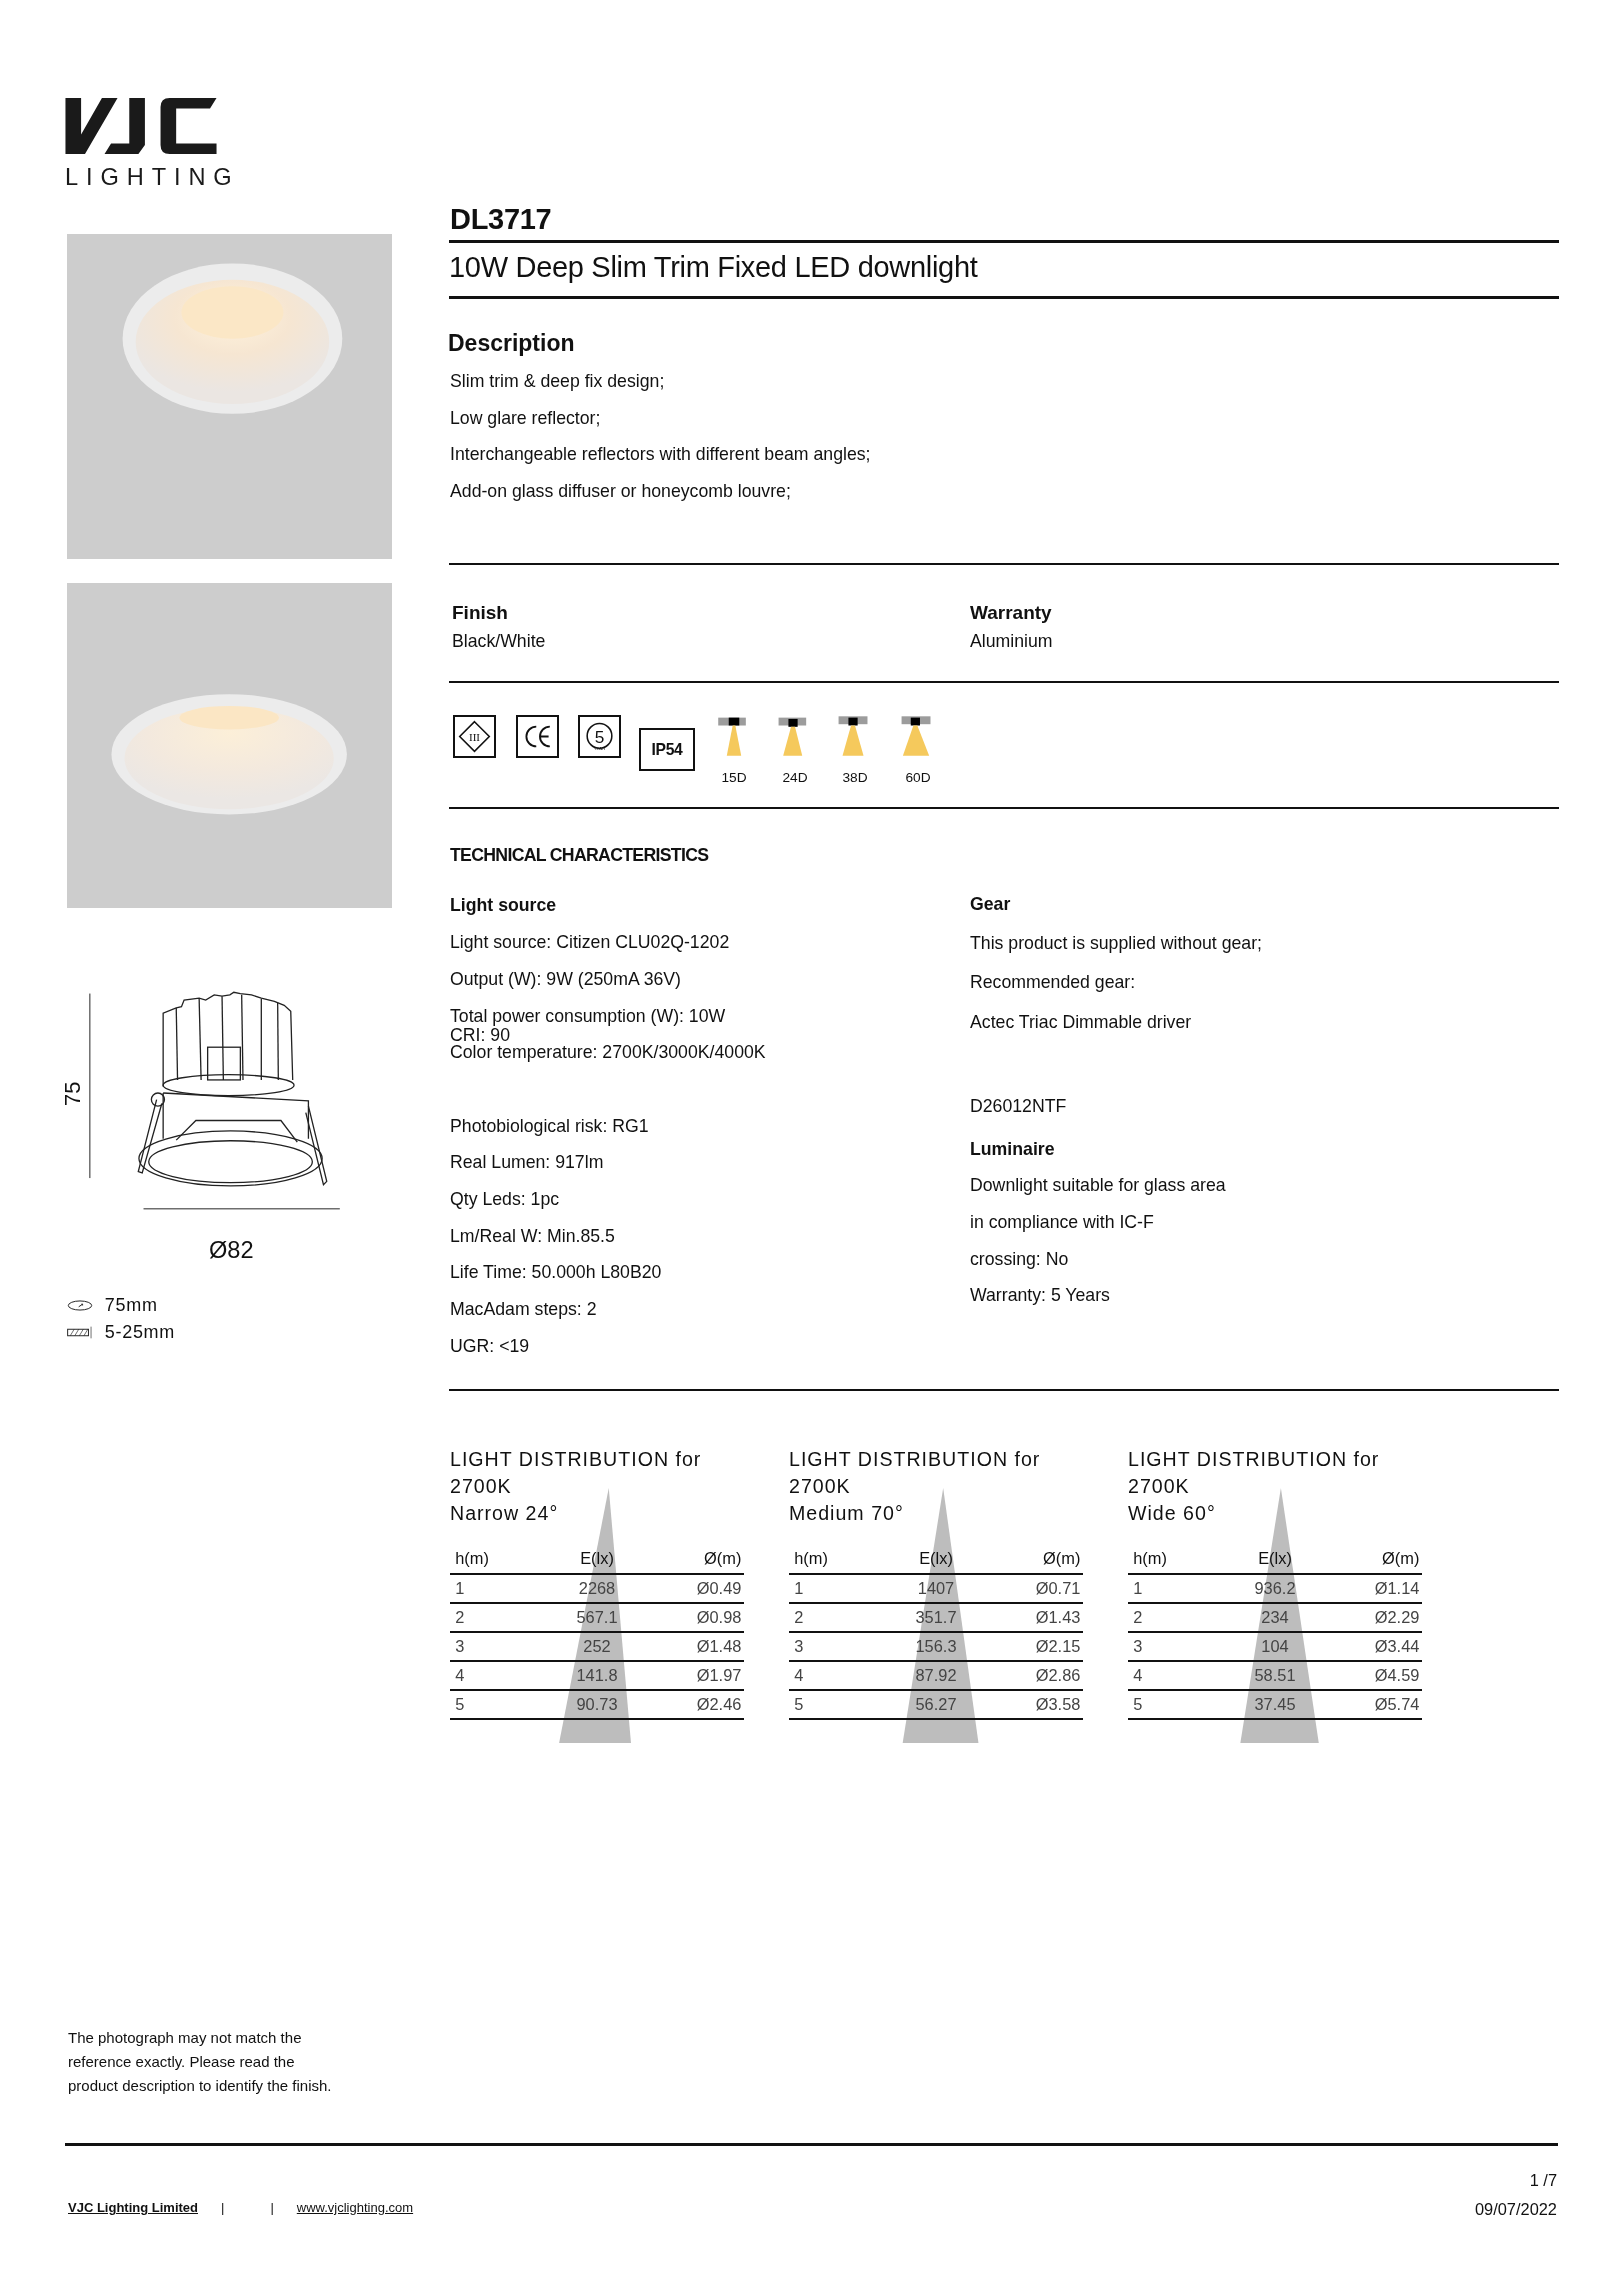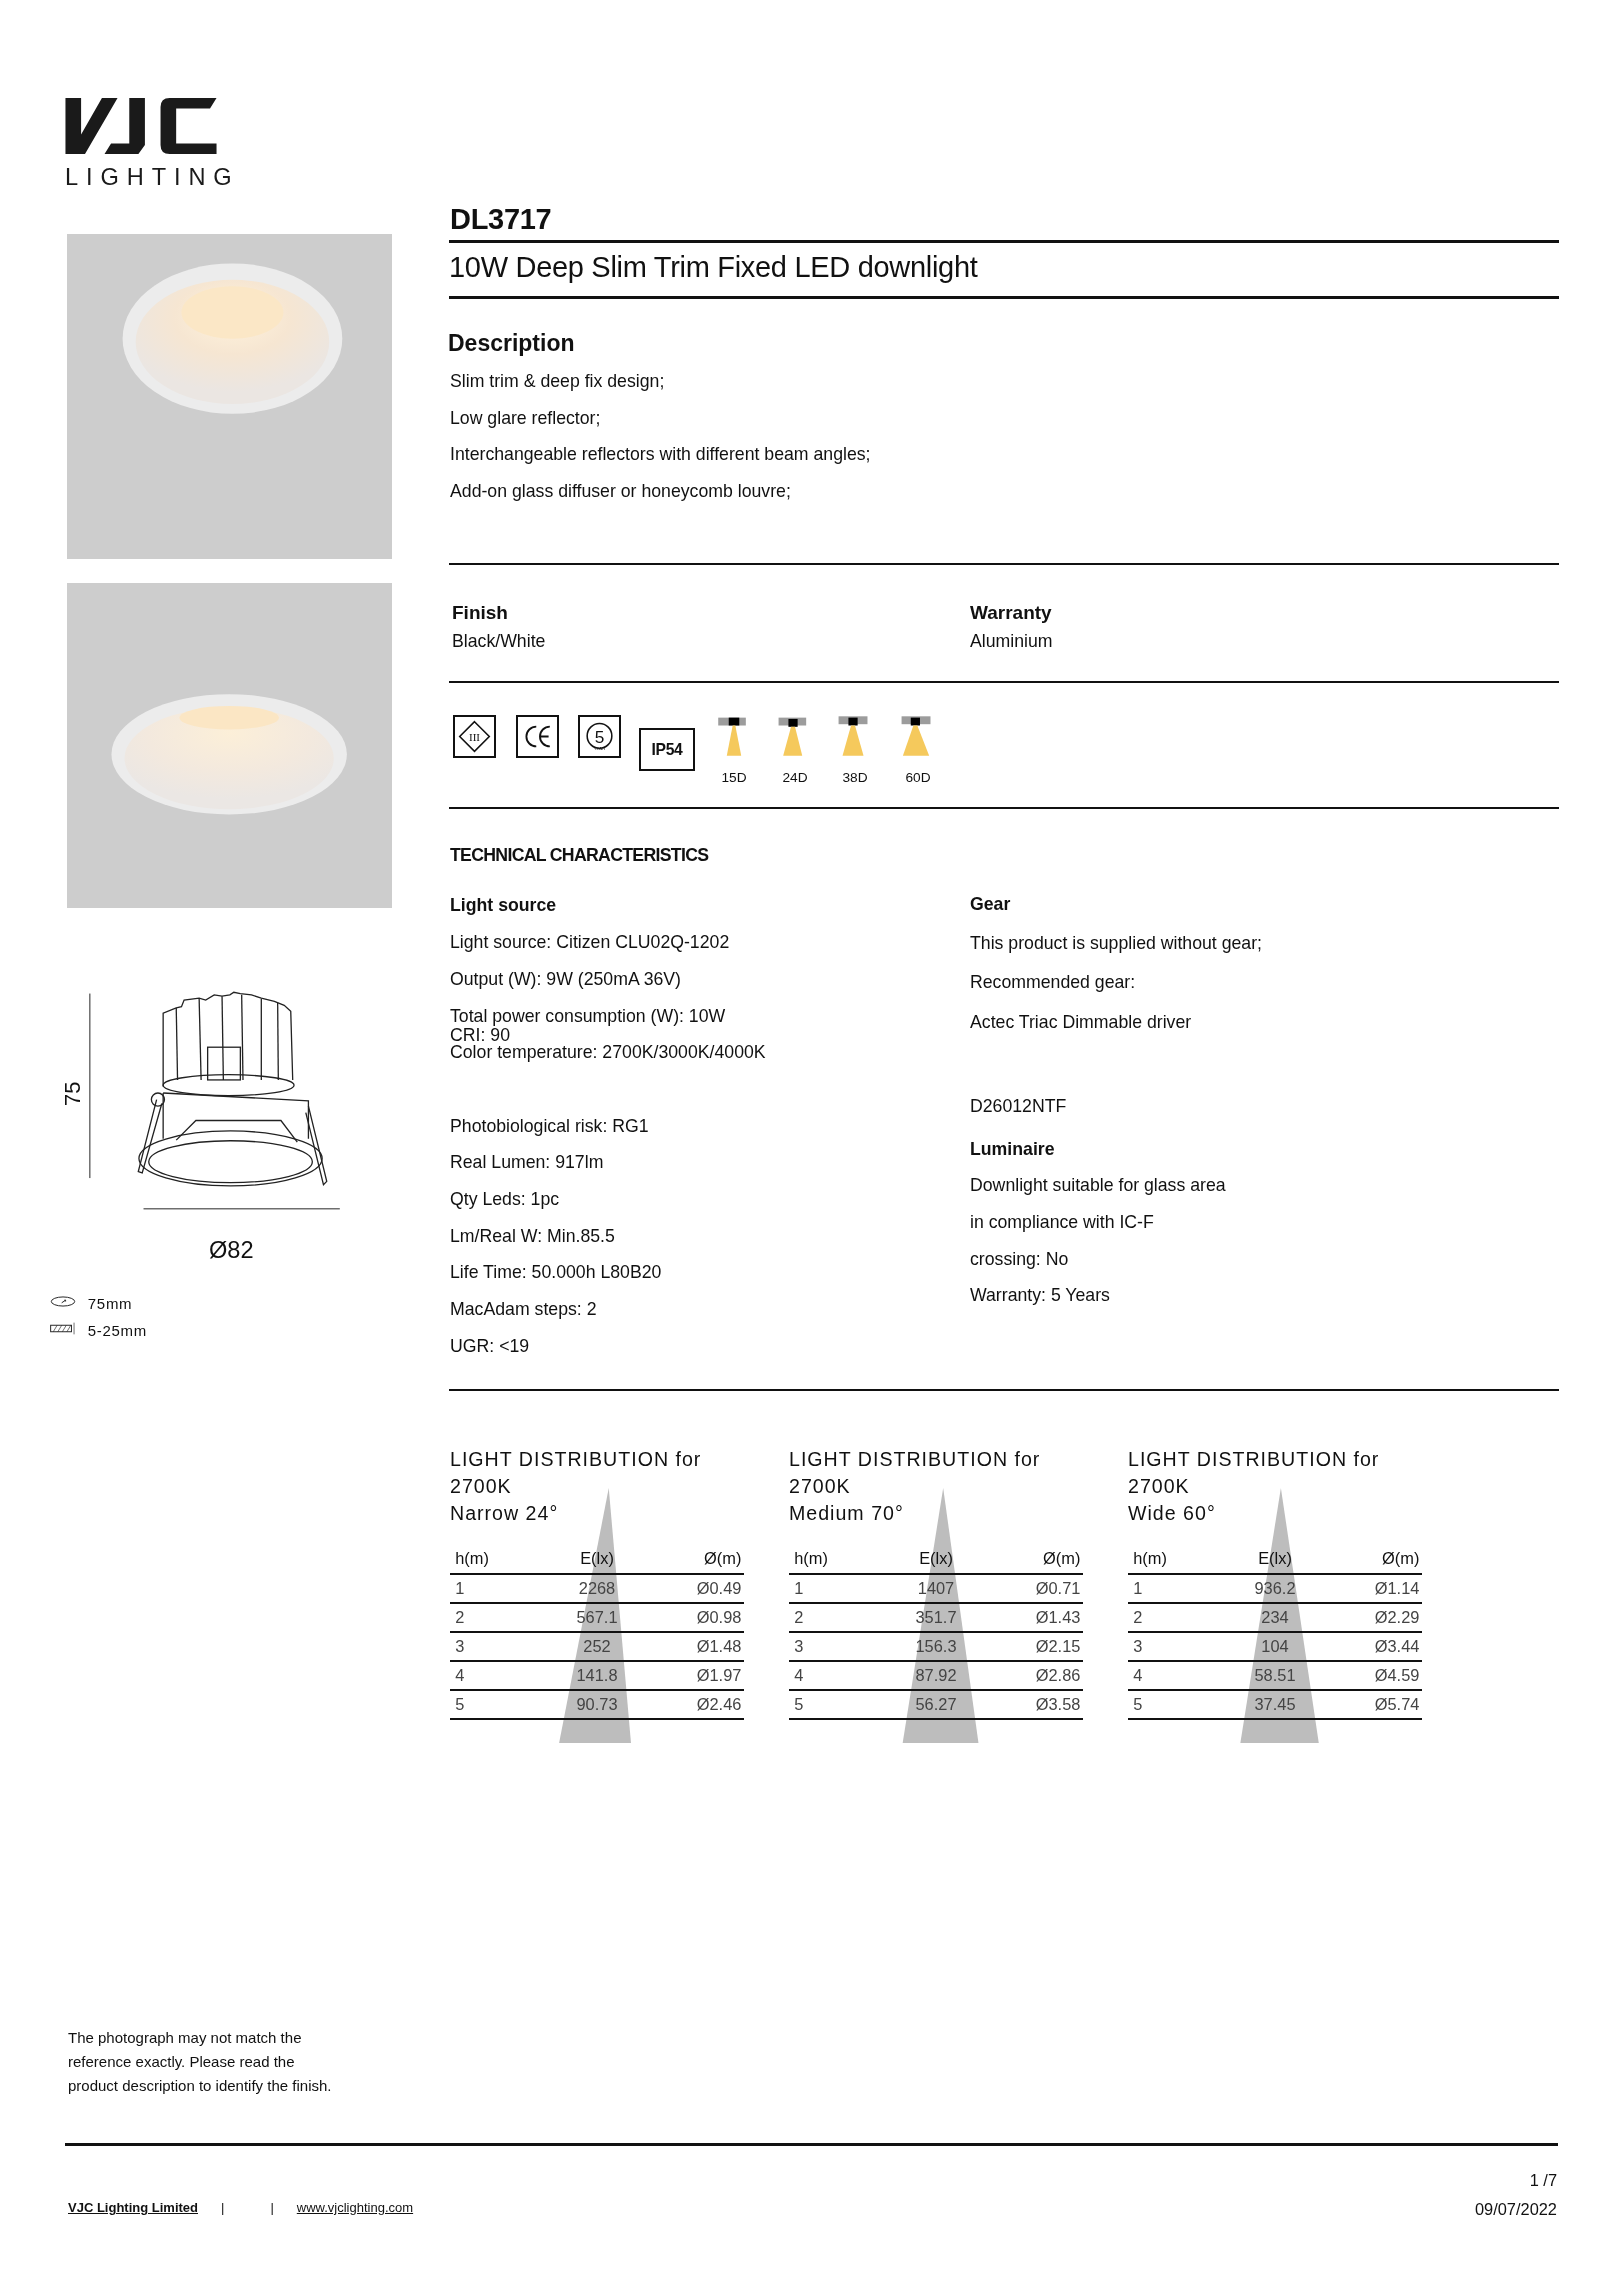--- a/index.html
+++ b/index.html
@@ -34,21 +34,21 @@
   .beam-lbl { position: absolute; top: 770px; font-size: 13.7px; text-align: center; width: 46px; }
 
   .tech-title { left: 450px; top: 845px; font-size: 17.7px; font-weight: 700; letter-spacing: -0.7px; }
   .spec { left: 450px; font-size: 17.7px; }
   .spec-r { left: 970px; font-size: 17.7px; }
 
   
   .drawing { left: 65px; top: 975px; width: 301px; height: 308px; }
   .dim-75 { left: 60px; top: 1086px; font-size: 22px; transform: rotate(-90deg); transform-origin: left top; }
   .dim-82 { left: 209px; top: 1237px; font-size: 23.6px; }
-  .legend-row { left: 50px; font-size: 15px; display: flex; align-items: flex-start; gap: 11.8px; letter-spacing: 0.7px; }
+  .legend-row { left: 67px; font-size: 18px; display: flex; align-items: center; gap: 11.8px; letter-spacing: 0.7px; }
 
   
   .dist { position: absolute; top: 1446px; width: 294px; }
   .dist-title { font-size: 19.6px; line-height: 27px; letter-spacing: 1px; }
   .dist-table { position: relative; margin-top: 17px; width: 294px; }
   .cone { position: absolute; top: -56px; left: 0; width: 100%; height: 255px; }
   .dist-head, .dist-row { position: relative; display: flex; justify-content: space-between; align-items: center; height: 27px; font-size: 16.4px; padding: 0 2.6px 0 5.2px; }
   .dist-head { height: 29px; }
   .dist-row { color: #444; }
   .dist-head .c2, .dist-row .c2 { position: absolute; left: 50%; transform: translateX(-50%); }

